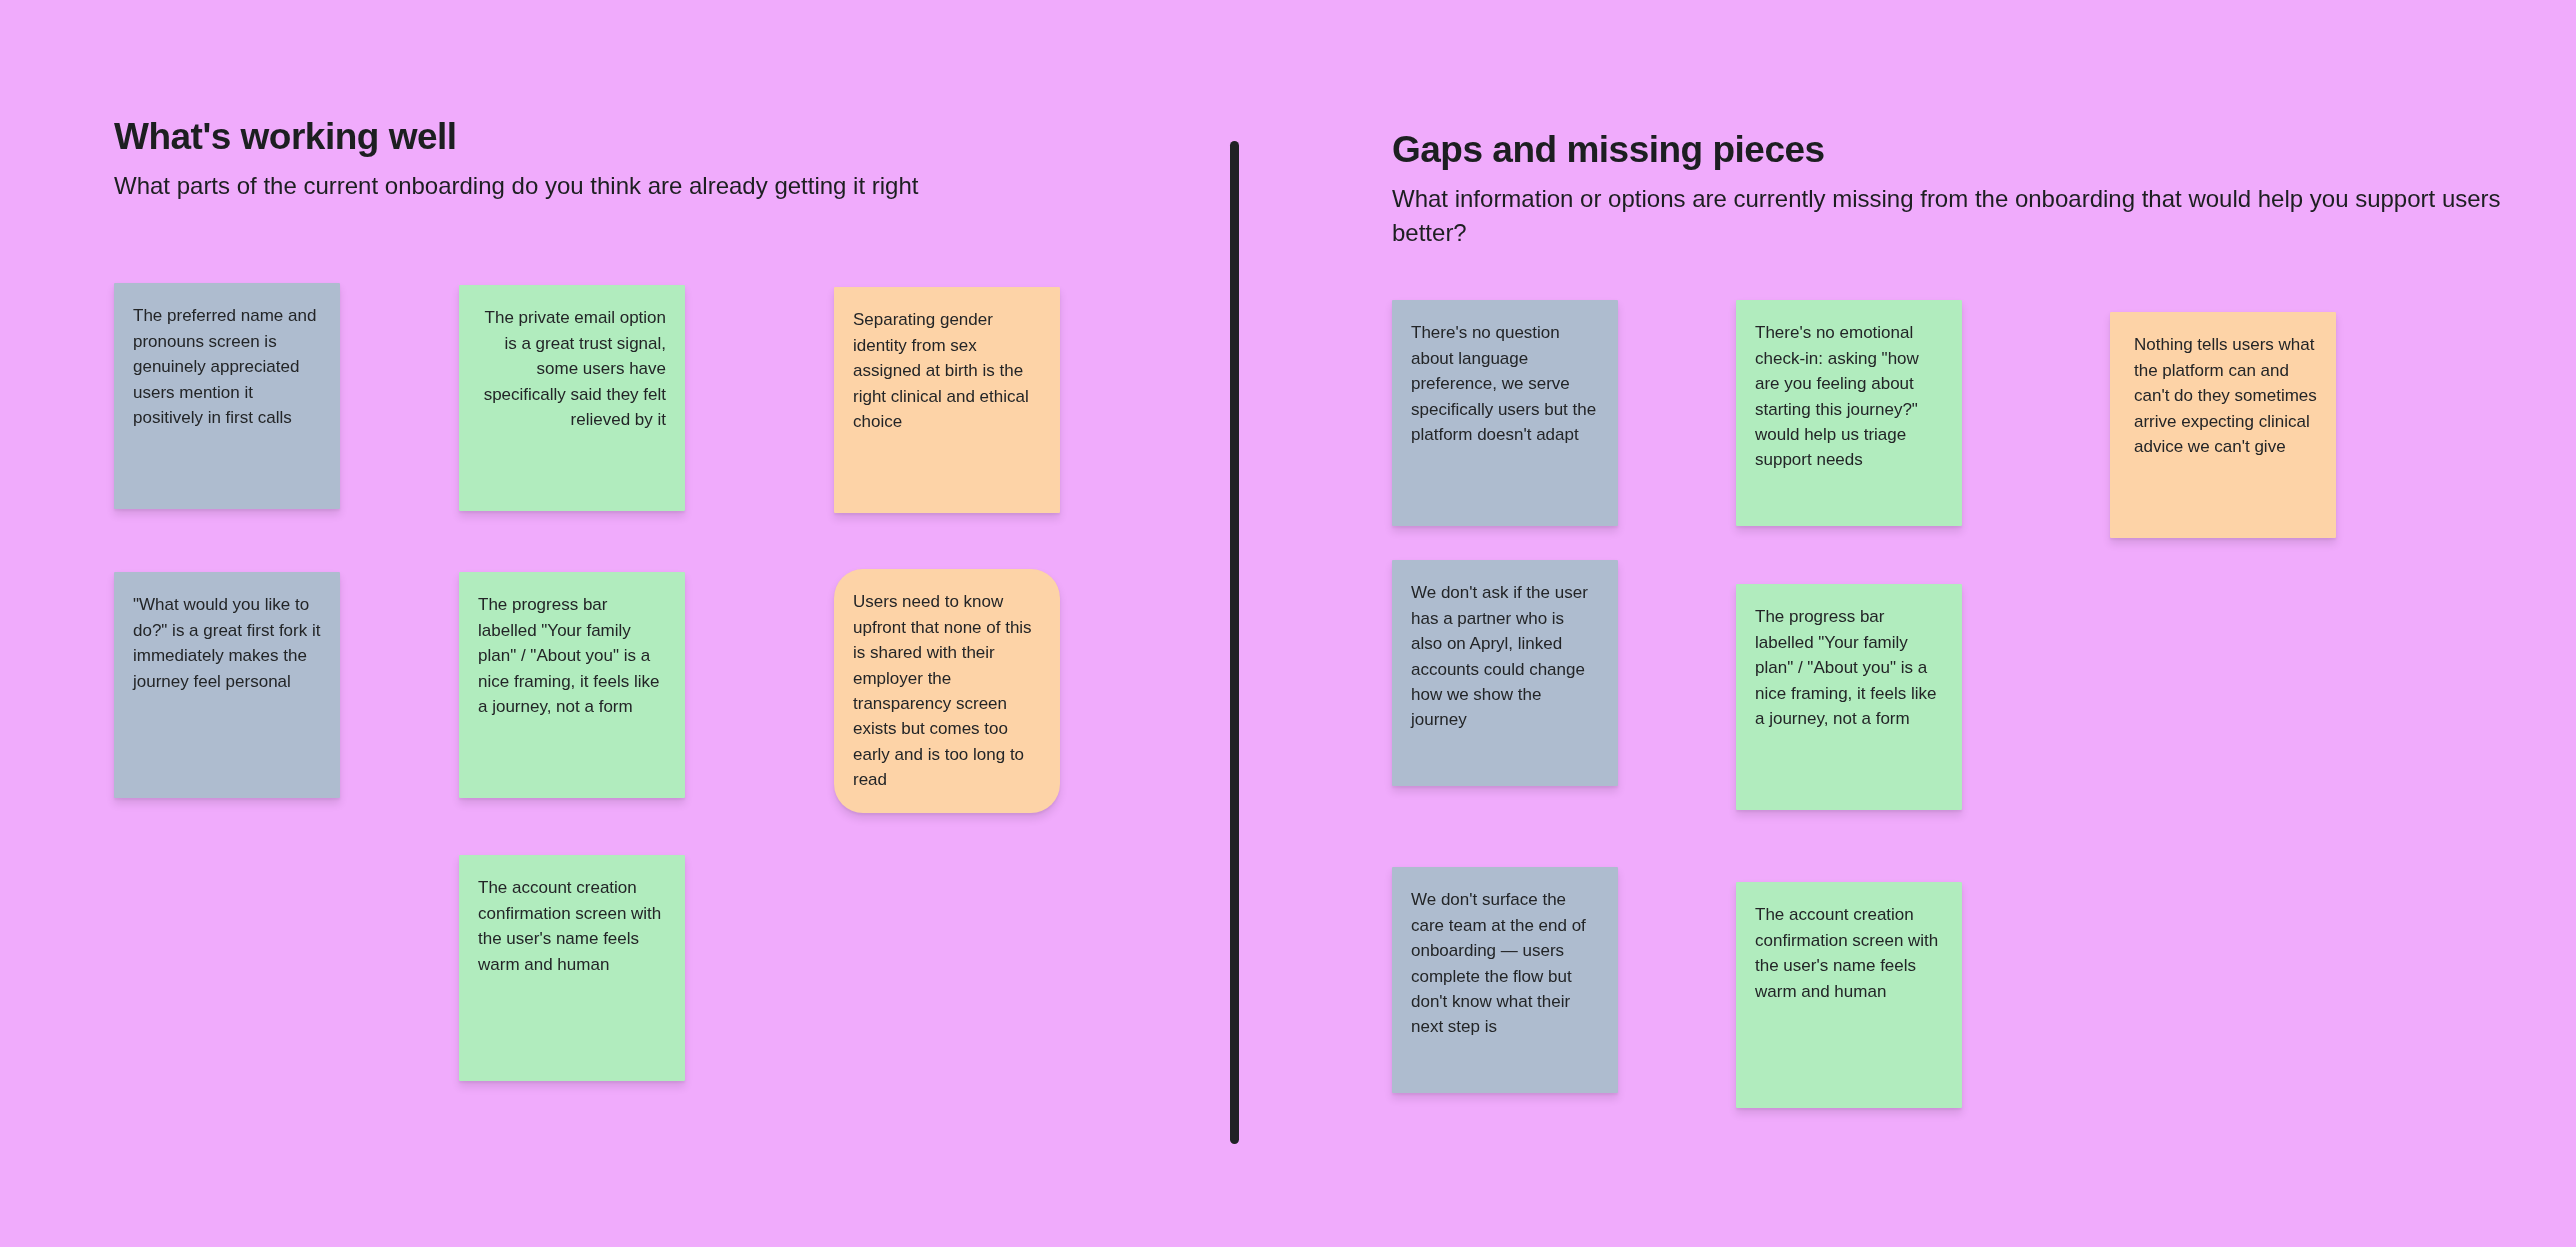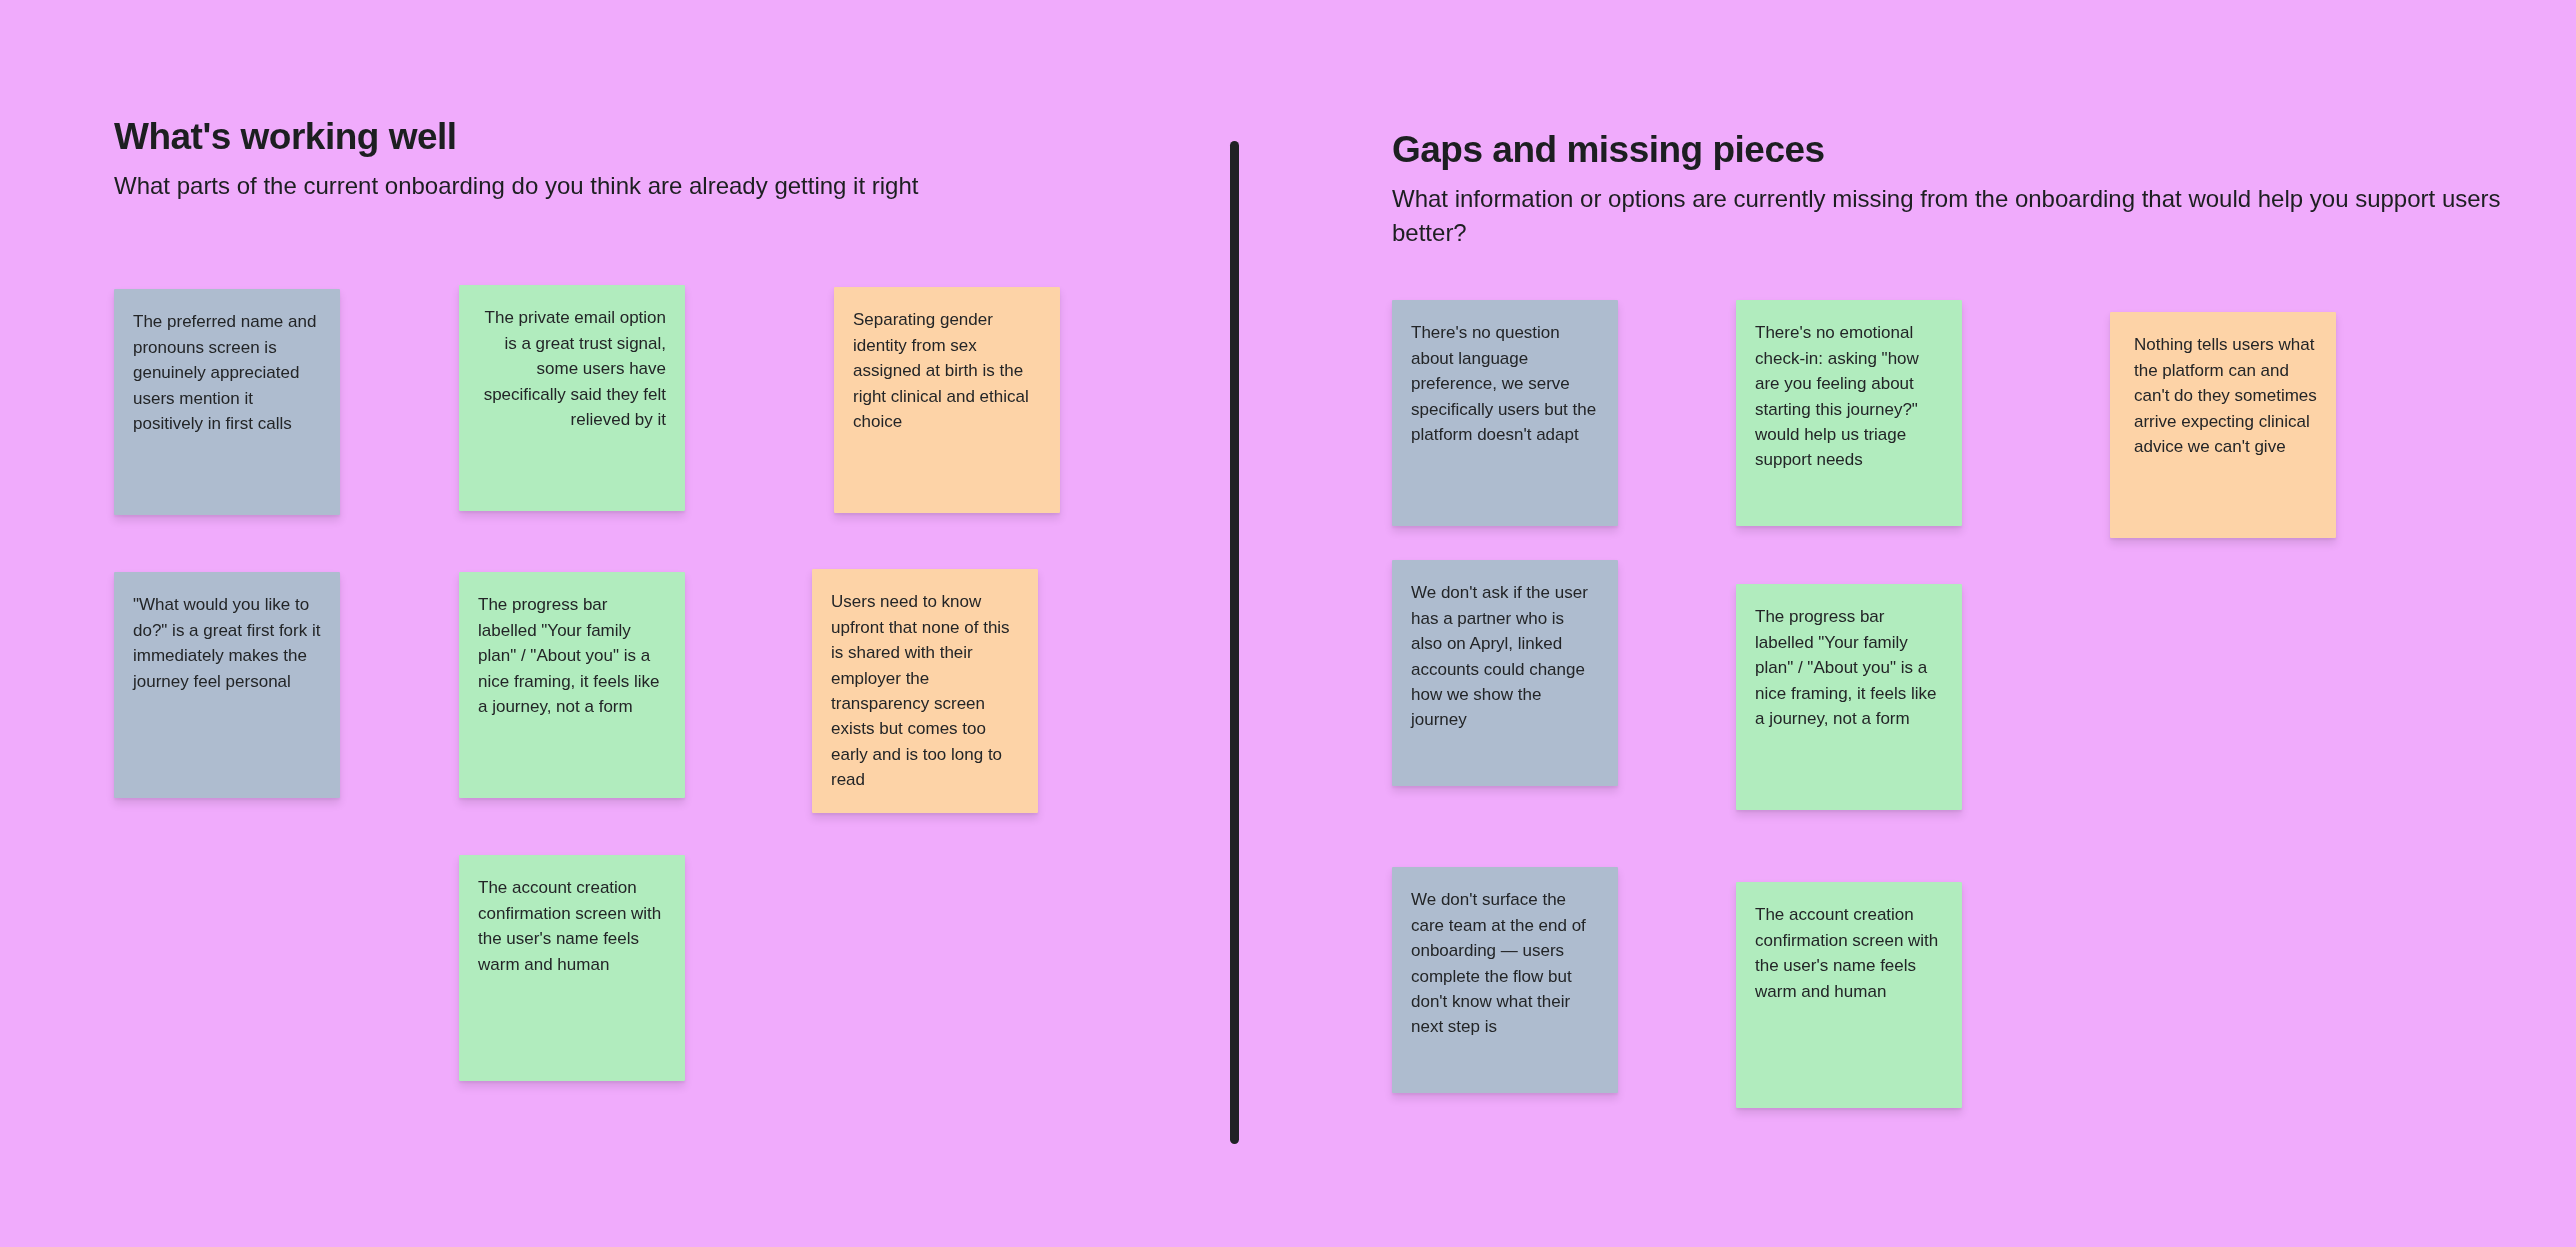--- a/index.html
+++ b/index.html
@@ -47,26 +47,26 @@
     line-height:25.4px;
     color:#232527;
     border-radius:1.1px;
     box-shadow:0 5.6px 8px rgba(0,0,0,0.10), 0 1.1px 2.3px rgba(0,0,0,0.06);
     word-wrap:break-word;
   }
   .note[data-color="blue"]{background:#aebccf;}
   .note[data-color="green"]{background:#b1ecbe;}
   .note[data-color="orange"]{background:#fdd3a7;}
   
-  .l1{left:114px;top:289px;}
+  .l1{left:114px;top:283px;}
   .l2{left:459px;top:285px;text-align:right;}
   .l3{left:834px;top:287px;}
   .l4{left:114px;top:572px;}
   .l5{left:459px;top:572px;}
-  .l6{left:812px;top:569px;}
+  .l6{left:834px;top:569px;border-radius:29px;}
   .l7{left:459px;top:855px;}
   
   .r1{left:1392px;top:300px;}
   .r2{left:1736px;top:300px;}
   .r3{left:2110px;top:312px;padding-left:24px;}
   .r4{left:1392px;top:560px;}
   .r5{left:1736px;top:584px;}
   .r6{left:1392px;top:867px;}
   .r7{left:1736px;top:882px;}
 </style>

